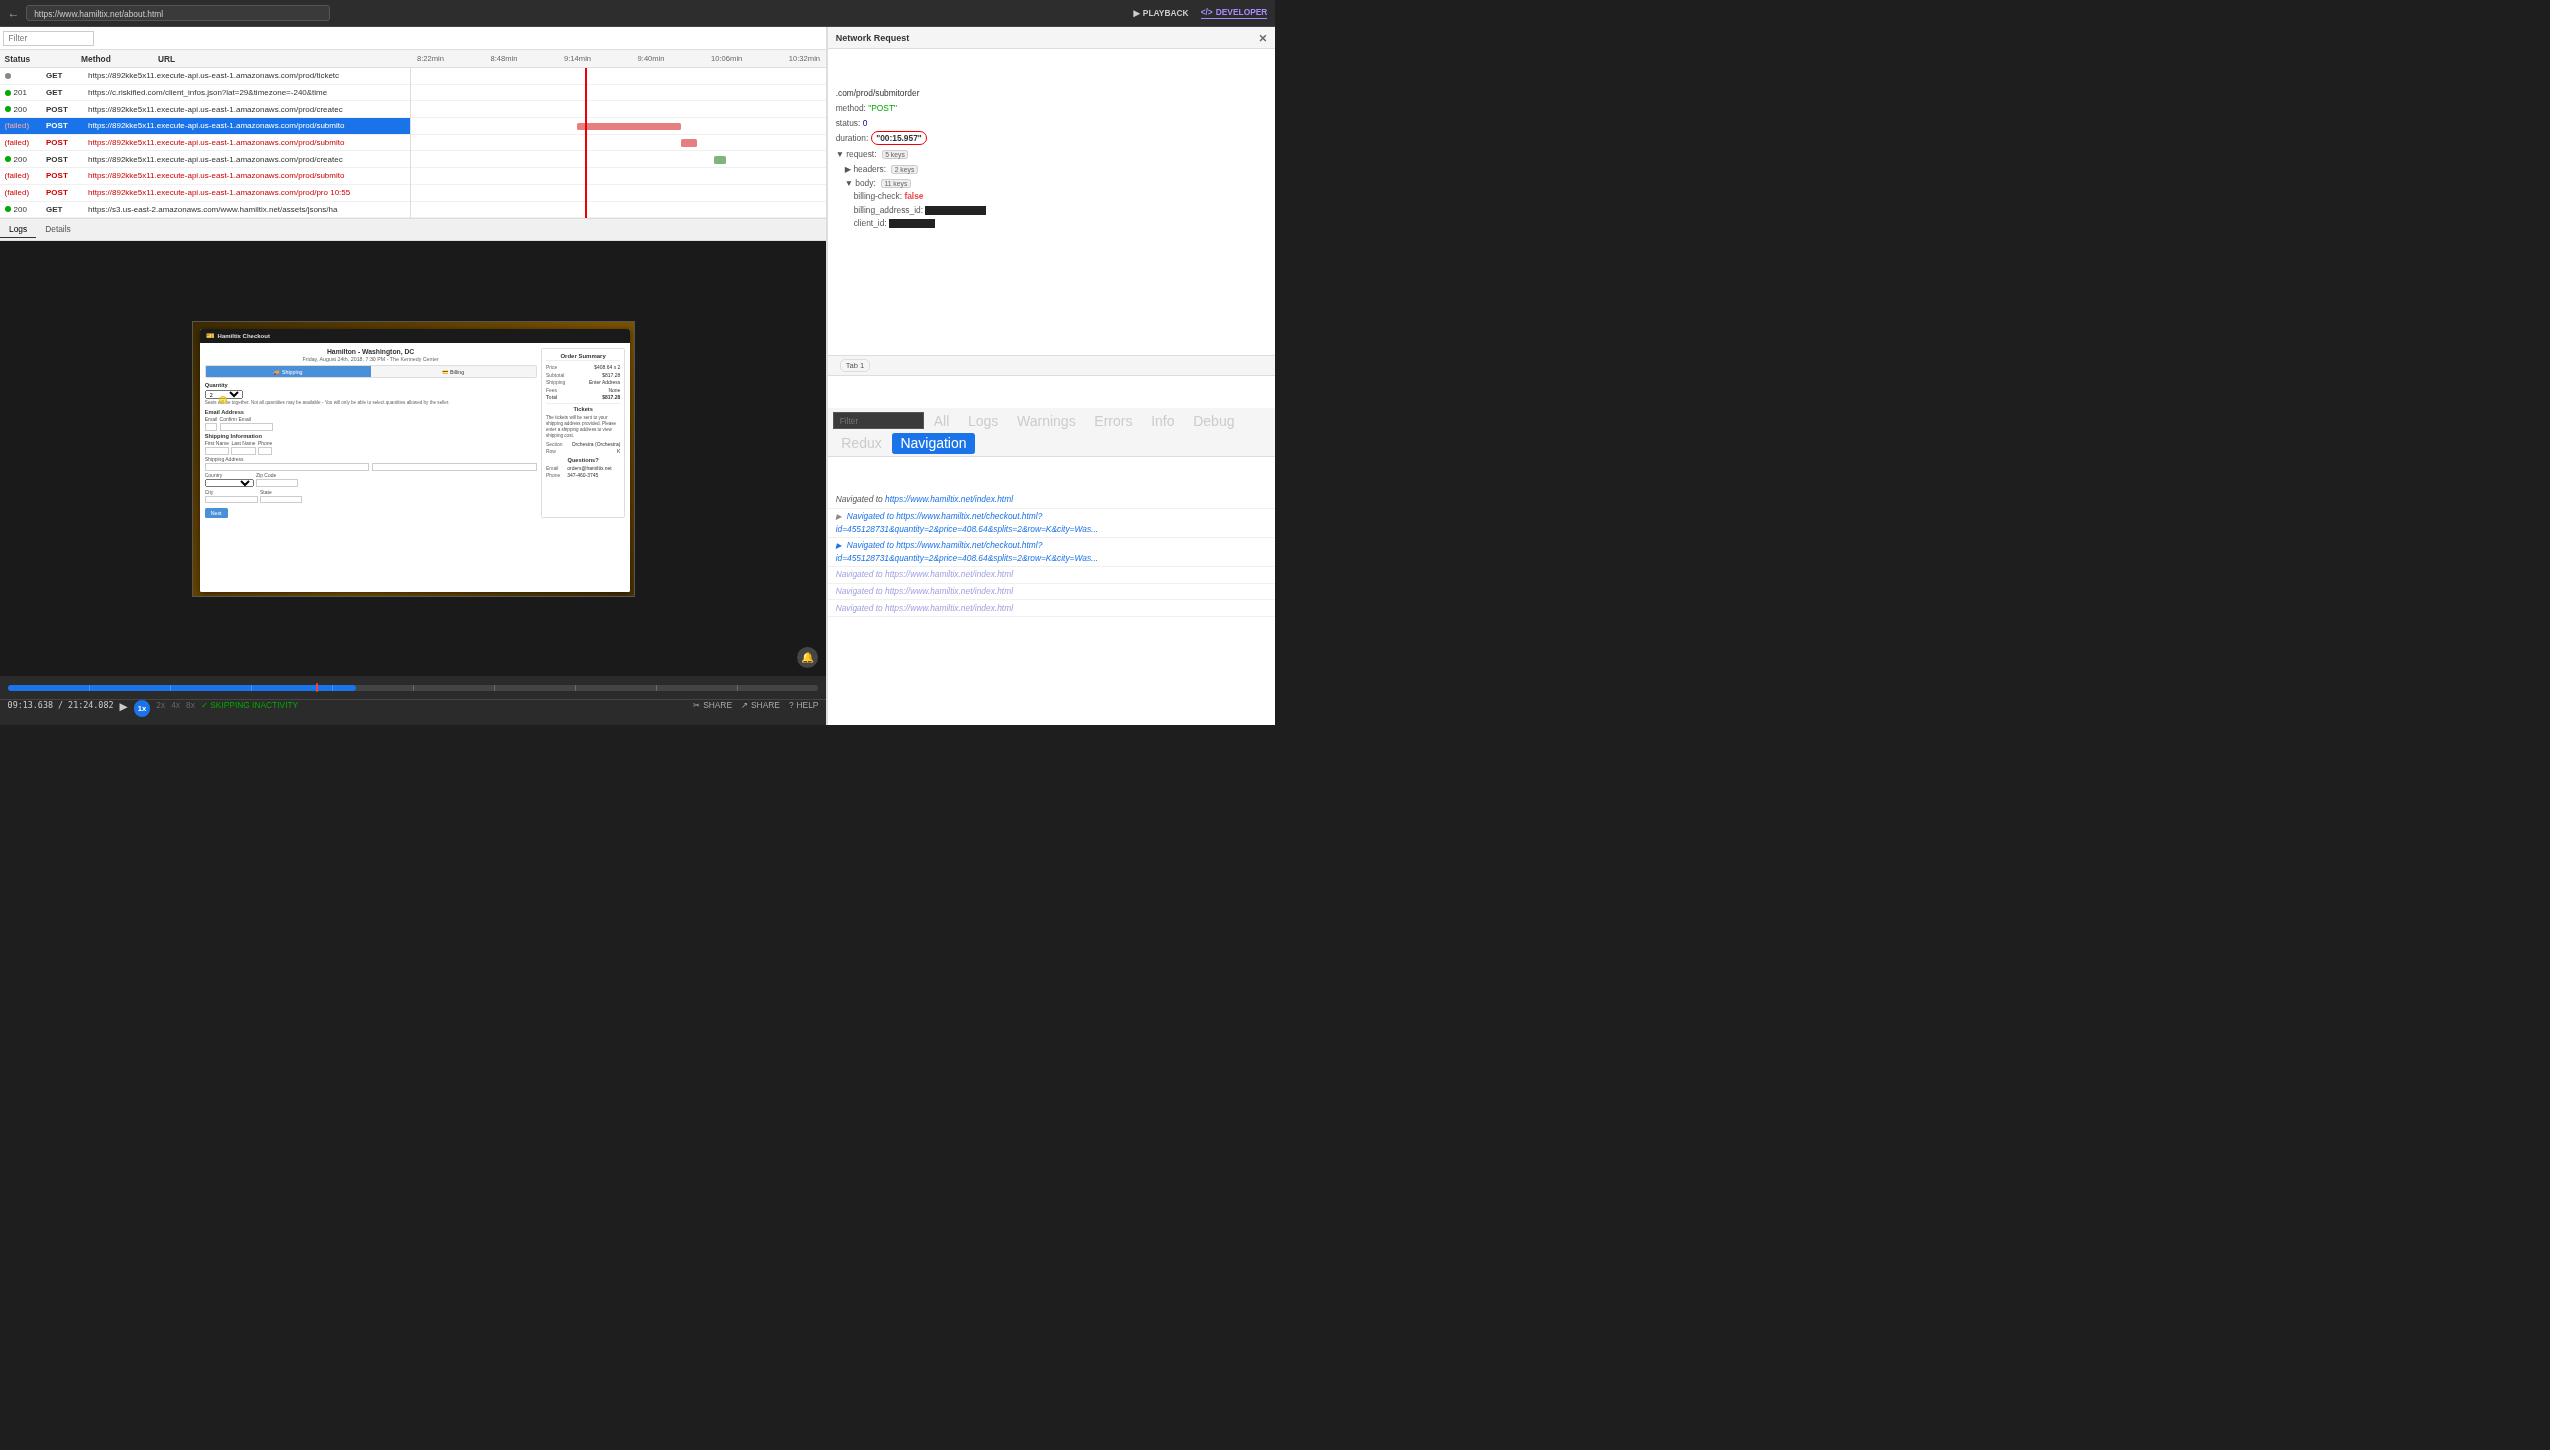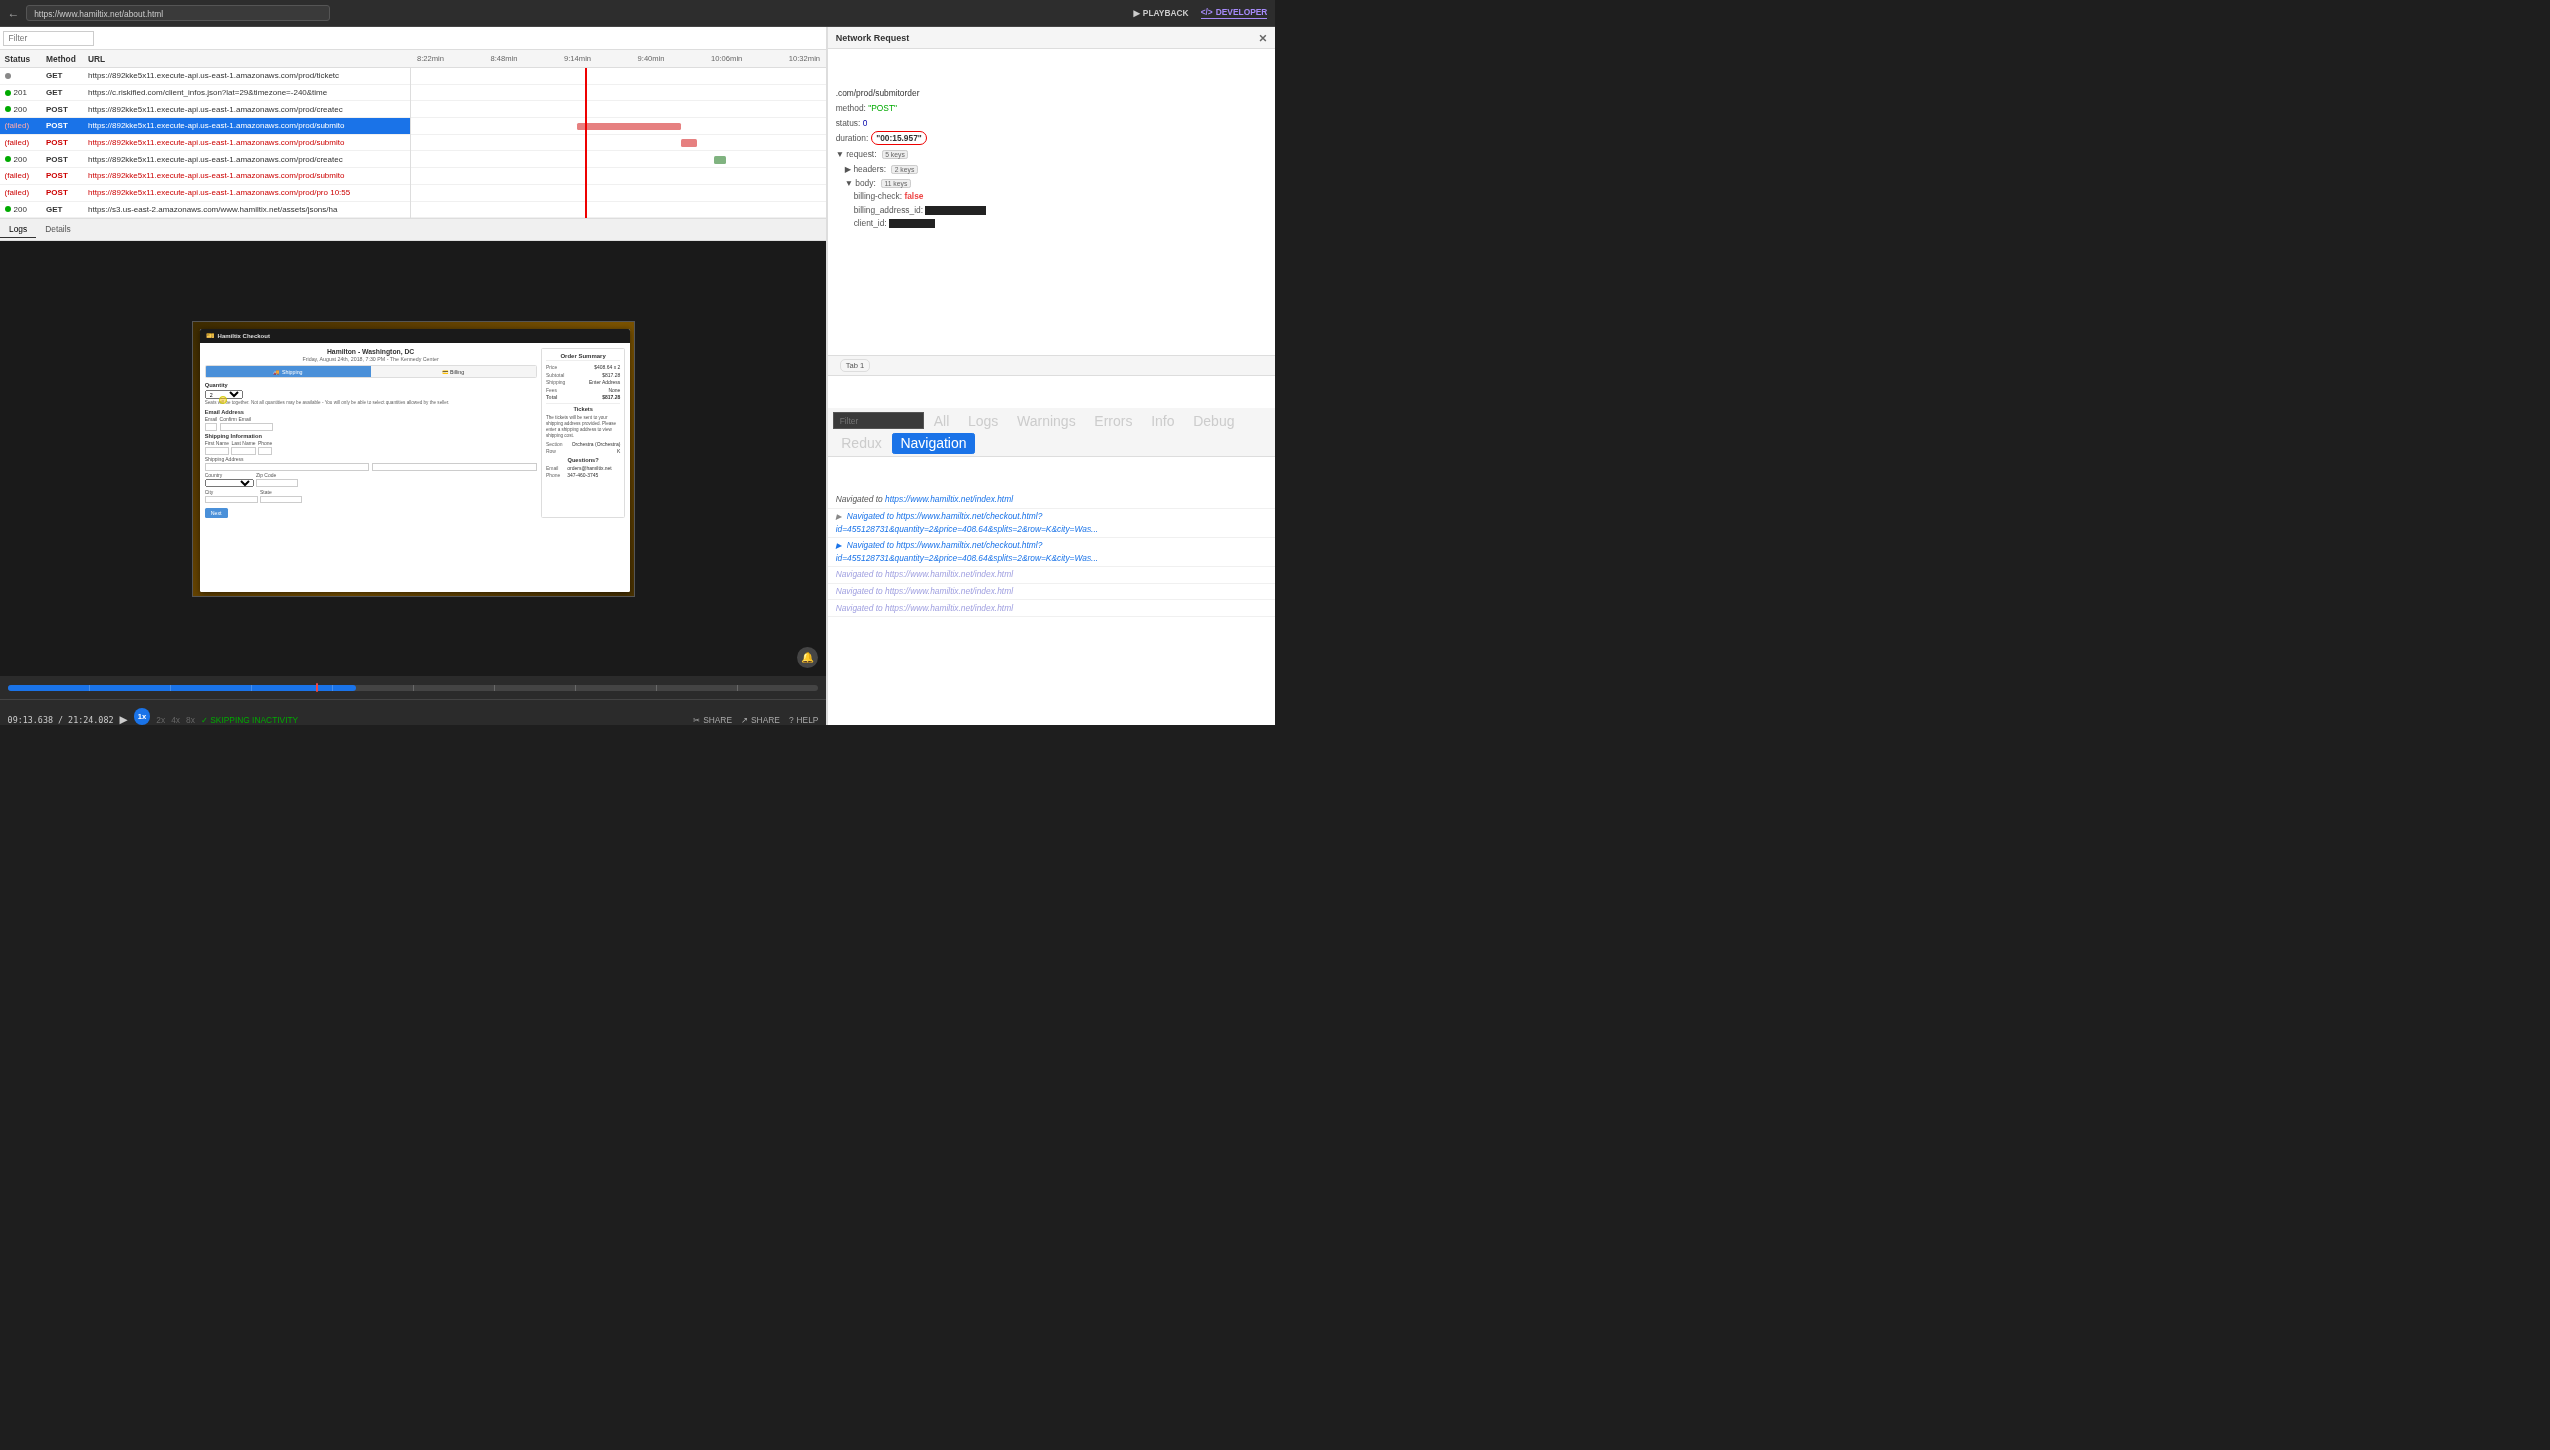--- a/index.html
+++ b/index.html
@@ -112,21 +112,21 @@
     .bell-overlay { position: absolute; bottom: 7.6px; right: 7.6px; width: 21px; height: 21px; background: rgba(80,80,80,0.8); border-radius: 50%; display: flex; align-items: center; justify-content: center; color: #ccc; font-size: 10.6px; }
 
     
     .timeline-bottom { background: #2b2b2b; height: 23px; display: flex; align-items: center; padding: 0 7.6px; gap: 3px; position: relative; }
     .timeline-track { flex: 1; height: 6px; background: #444; border-radius: 3px; position: relative; }
     .timeline-progress { height: 100%; background: #1a73e8; border-radius: 3px; width: 43%; }
     .timeline-marker { position: absolute; top: -1.5px; width: 2.3px; height: 9px; background: #e44; border-radius: 1.5px; left: 38%; }
     .timeline-tick { position: absolute; top: 0; width: 0.8px; height: 6px; background: rgba(255,255,255,0.2); }
 
     
-    .bottom-bar { background: #2b2b2b; height: 26px; display: flex; align-items: flex-end; padding: 0 7.6px; gap: 6px; border-top: 0.8px solid #444; }
+    .bottom-bar { background: #2b2b2b; height: 26px; display: flex; align-items: flex-start; padding: 0 7.6px; gap: 6px; border-top: 0.8px solid #444; }
     .time-display { color: #ccc; font-size: 8.4px; font-family: monospace; }
     .play-ctrl { color: #ccc; font-size: 10.6px; cursor: pointer; }
     .speed-badge { background: #1a73e8; color: #fff; border-radius: 50%; width: 16.7px; height: 16.7px; display: flex; align-items: center; justify-content: center; font-size: 7.6px; font-weight: 600; }
     .speed-btn { color: #666; font-size: 8.4px; cursor: pointer; }
     .skip-check { color: #0a0; font-size: 8.4px; display: flex; align-items: center; gap: 2.3px; }
     .bottom-actions { margin-left: auto; display: flex; gap: 9px; }
     .bottom-action-btn { color: #aaa; font-size: 8.4px; display: flex; align-items: center; gap: 3px; cursor: pointer; }
     .net-list { width: 411px; overflow-y: auto; border-right: 0.8px solid #ddd; }
     .tl-row { height: 16.7px; border-bottom: 0.8px solid #f0f0f0; position: relative; }
     .tl-bar { position: absolute; top: 4.6px; height: 7.6px; border-radius: 1.5px; }
@@ -157,21 +157,21 @@
 
 <div class="main-layout">
 
   <div style="display:flex;flex-direction:column;width:829px;background:#fff;border-right:0.8px solid #ddd;">
 
     <div class="filter-bar">
       <input class="filter-input" type="text" placeholder="Filter" style="">
     </div>
 
     <div style="display:flex;">
-      <div class="net-header" style="width:411px;">
+      <div class="net-header" style="width:411px;gap:35px;">
         <div class="net-col-status">Status</div>
         <div class="net-col-method">Method</div>
         <div class="net-col-url">URL</div>
       </div>
       <div style="flex:1;background:#f5f5f5;border-bottom:0.8px solid #ddd;height:18px;display:flex;align-items:center;">
         <div style="display:flex;justify-content:space-between;width:100%;padding:0 6px;font-size:7.6px;color:#666;">
           <span>8:22min</span>
           <span>8:48min</span>
           <span>9:14min</span>
           <span>9:40min</span>

